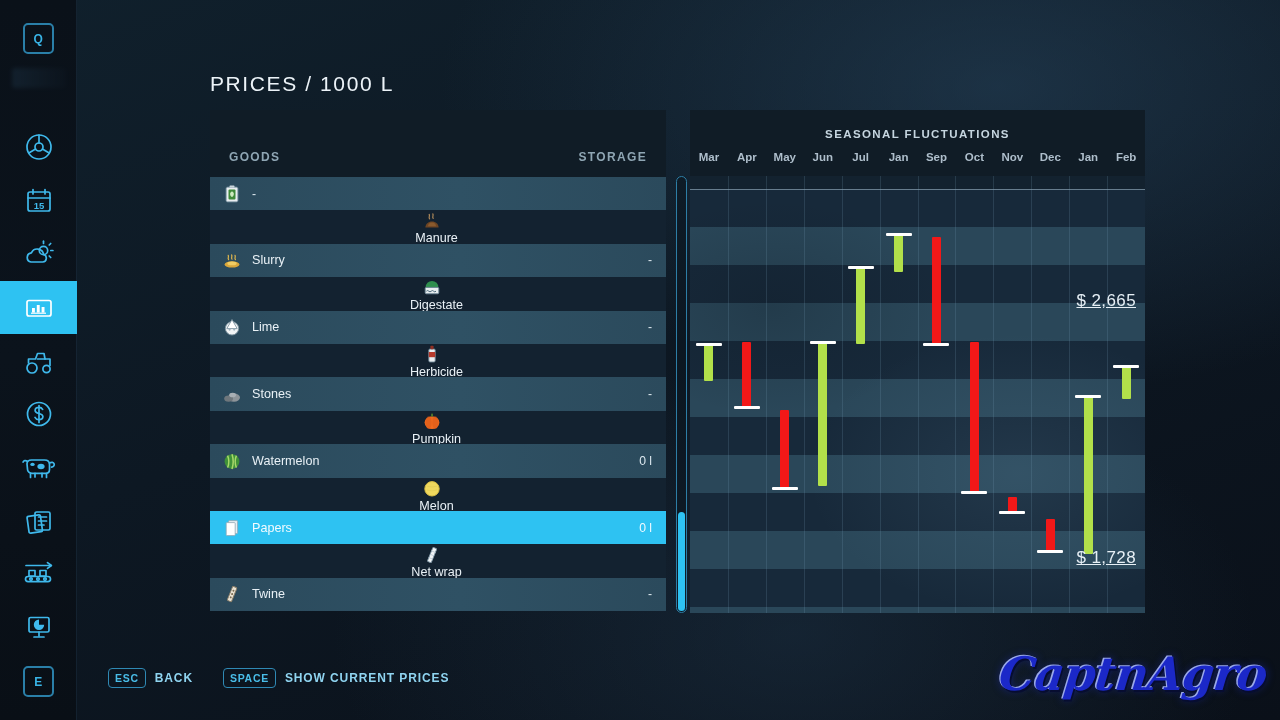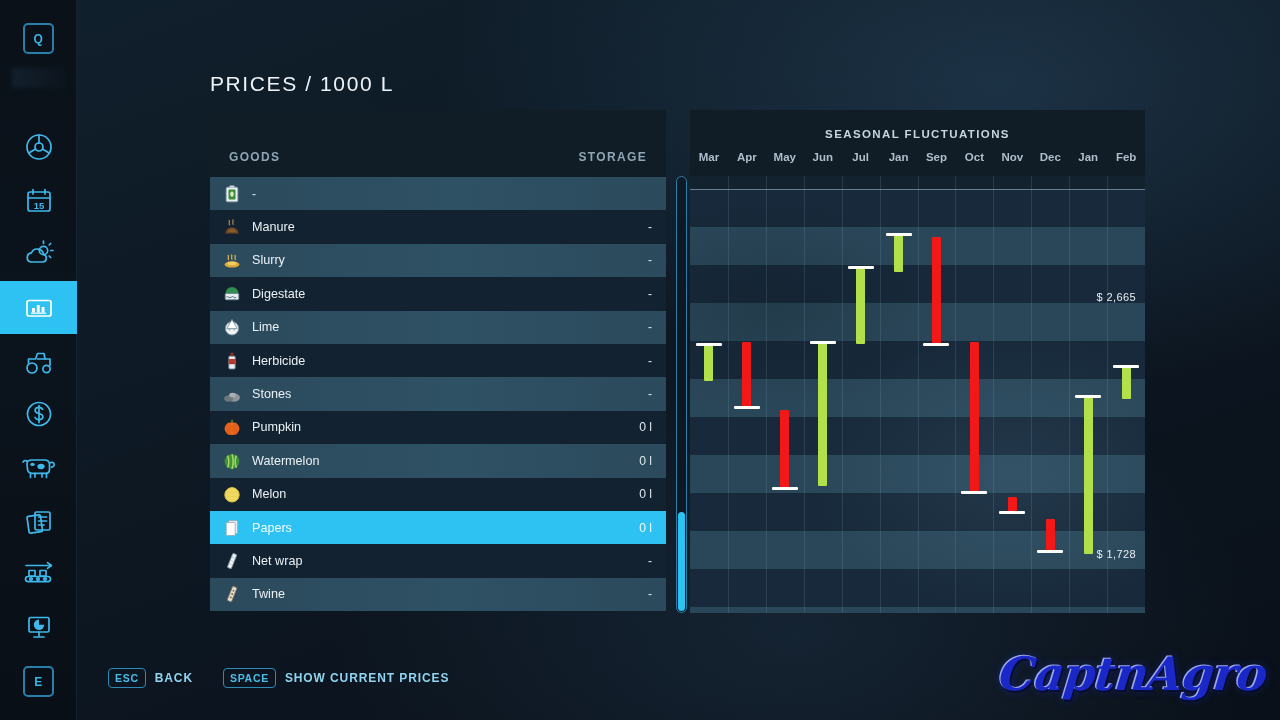--- a/index.html
+++ b/index.html
@@ -64,21 +64,21 @@
   }
   #goods-head span {
     font-size: 12px; letter-spacing: 1.35px; color: #8fa6b4; font-weight: bold;
   }
   #goods-list { position: relative; }
   .good-row {
     position: relative; height: 33.4px; display: flex; align-items: center;
     padding: 0 14px 0 11px; color: #e9f1f6; font-size: 12.6px;
   }
   .good-row.odd  { background: linear-gradient(90deg,#2b4a5c,#2f5164 55%,#2b4a5c); }
-  .good-row.even { background: #132230; }
+  .good-row.even { background: #132230; flex-direction: column; }
   .good-row.sel  { background: #2ec2f2; color: #f2fbff; }
   .good-row .gicon {
     width: 21px; height: 21px; margin-right: 10px; flex: 0 0 21px;
     display: flex; align-items: center; justify-content: center;
   }
   .good-row .gname { flex: 1 1 auto; }
   .good-row .gstore { font-size: 12.2px; color: #dce8ef; }
   .good-row.sel .gstore { color: #effaff; }
 
   
@@ -117,21 +117,21 @@
       radial-gradient(ellipse 240px 150px at 18% 30%, rgba(10,18,26,0.22), rgba(0,0,0,0) 72%);
     pointer-events: none;
   }
   .vline { position: absolute; top: 0; width: 1px; height: 437px; background: rgba(120,160,185,0.20); }
   .topline { position: absolute; left: 0; top: 13px; width: 455px; height: 1px; background: rgba(170,195,212,0.55); }
   .bar { position: absolute; width: 9px; border-radius: 1px; }
   .bar.up { background: #b2e04a; }
   .bar.down { background: #f21818; }
   .cap { position: absolute; height: 3px; background: #ffffff; border-radius: 1px; }
   .plabel {
-    position: absolute; right: 9px; font-size: 11px; color: #e6eff5; letter-spacing: .4px;
+    position: absolute; right: 9px; font-size: 17px; color: #e6eff5; letter-spacing: .4px; text-decoration: underline;
   }
 
   
   #footer { position: absolute; left: 108px; top: 668px; display: flex; align-items: center; }
   .fkey {
     border: 1.5px solid #2f89b4; border-radius: 4px; color: #49bde8;
     font-size: 10.5px; font-weight: bold; padding: 3px 6px; letter-spacing: .7px;
     margin-right: 9px;
   }
   .flabel {

